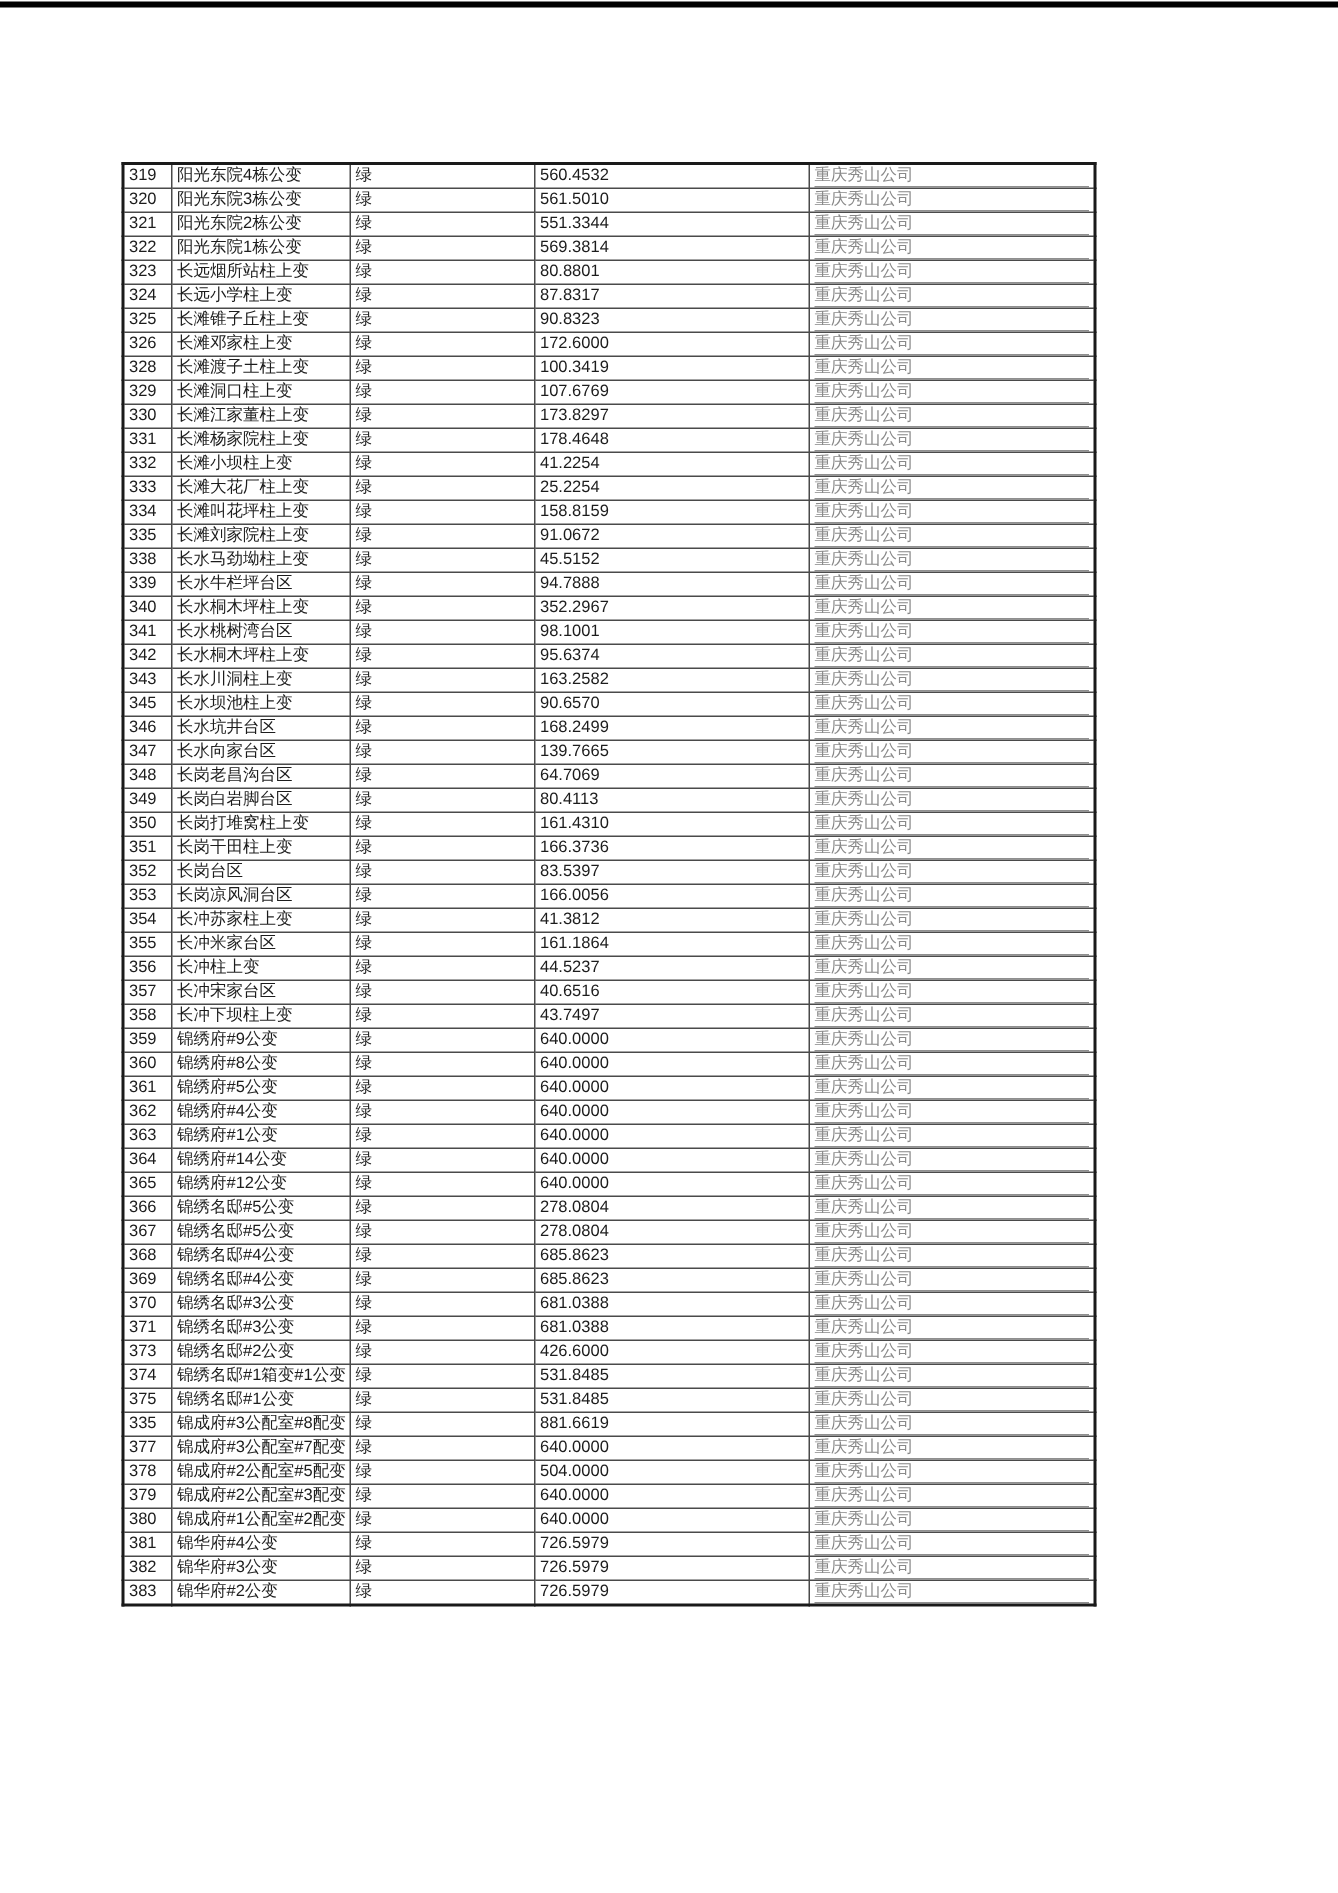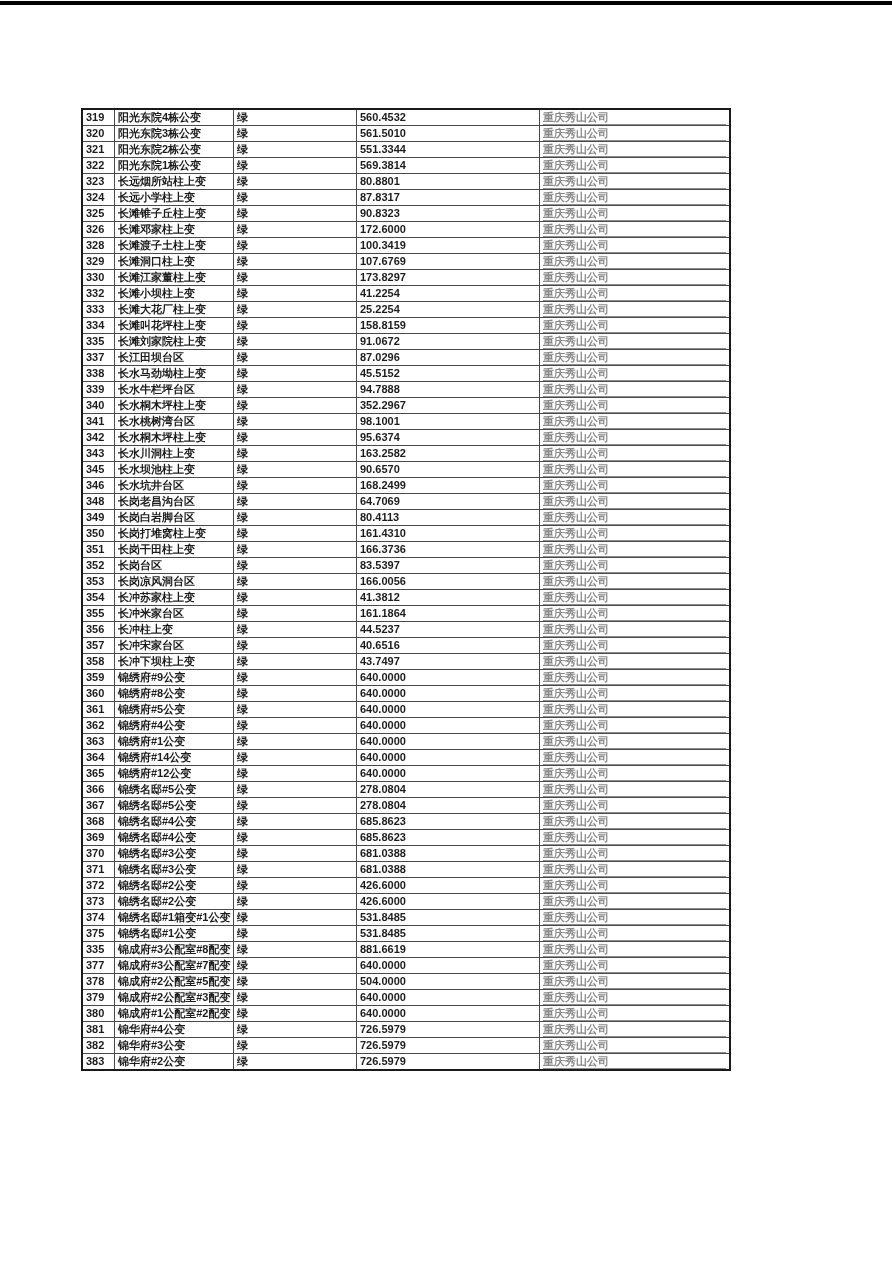--- a/index.html
+++ b/index.html
@@ -25,21 +25,20 @@
   .sheet-table {
     position: absolute;
     left: 81px;
     top: 108px;
     width: 646px;
     border-collapse: collapse;
     table-layout: fixed;
     border: 2px solid #1a1a1a;
     font-size: 11px;
     color: #1c1c1c;
-    font-weight: bold;
   }
   .sheet-table td {
     height: 15px;
     padding: 0 3px;
     border: 1px solid #4a4a4a;
     overflow: hidden;
     white-space: nowrap;
     vertical-align: middle;
     line-height: 15px;
   }
@@ -157,20 +156,29 @@
       <tr>
         <td class="col-seq">330</td>
         <td class="col-name">长滩江家董柱上变</td>
         <td class="col-status">绿</td>
         <td class="col-value">173.8297</td>
         <td class="col-company">
           <span class="company-link">重庆秀山公司</span>
         </td>
       </tr>
       <tr>
+        <td class="col-seq">331</td>
+        <td class="col-name">长滩杨家院柱上变</td>
+        <td class="col-status">绿</td>
+        <td class="col-value">178.4648</td>
+        <td class="col-company">
+          <span class="company-link">重庆秀山公司</span>
+        </td>
+      </tr>
+      <tr>
         <td class="col-seq">332</td>
         <td class="col-name">长滩小坝柱上变</td>
         <td class="col-status">绿</td>
         <td class="col-value">41.2254</td>
         <td class="col-company">
           <span class="company-link">重庆秀山公司</span>
         </td>
       </tr>
       <tr>
         <td class="col-seq">333</td>
@@ -193,29 +201,20 @@
       <tr>
         <td class="col-seq">335</td>
         <td class="col-name">长滩刘家院柱上变</td>
         <td class="col-status">绿</td>
         <td class="col-value">91.0672</td>
         <td class="col-company">
           <span class="company-link">重庆秀山公司</span>
         </td>
       </tr>
       <tr>
-        <td class="col-seq">337</td>
-        <td class="col-name">长江田坝台区</td>
-        <td class="col-status">绿</td>
-        <td class="col-value">87.0296</td>
-        <td class="col-company">
-          <span class="company-link">重庆秀山公司</span>
-        </td>
-      </tr>
-      <tr>
         <td class="col-seq">338</td>
         <td class="col-name">长水马劲坳柱上变</td>
         <td class="col-status">绿</td>
         <td class="col-value">45.5152</td>
         <td class="col-company">
           <span class="company-link">重庆秀山公司</span>
         </td>
       </tr>
       <tr>
         <td class="col-seq">339</td>
@@ -274,20 +273,29 @@
       <tr>
         <td class="col-seq">346</td>
         <td class="col-name">长水坑井台区</td>
         <td class="col-status">绿</td>
         <td class="col-value">168.2499</td>
         <td class="col-company">
           <span class="company-link">重庆秀山公司</span>
         </td>
       </tr>
       <tr>
+        <td class="col-seq">347</td>
+        <td class="col-name">长水向家台区</td>
+        <td class="col-status">绿</td>
+        <td class="col-value">139.7665</td>
+        <td class="col-company">
+          <span class="company-link">重庆秀山公司</span>
+        </td>
+      </tr>
+      <tr>
         <td class="col-seq">348</td>
         <td class="col-name">长岗老昌沟台区</td>
         <td class="col-status">绿</td>
         <td class="col-value">64.7069</td>
         <td class="col-company">
           <span class="company-link">重庆秀山公司</span>
         </td>
       </tr>
       <tr>
         <td class="col-seq">349</td>
@@ -485,29 +493,20 @@
         <td class="col-value">681.0388</td>
         <td class="col-company">
           <span class="company-link">重庆秀山公司</span>
         </td>
       </tr>
       <tr>
         <td class="col-seq">371</td>
         <td class="col-name">锦绣名邸#3公变</td>
         <td class="col-status">绿</td>
         <td class="col-value">681.0388</td>
-        <td class="col-company">
-          <span class="company-link">重庆秀山公司</span>
-        </td>
-      </tr>
-      <tr>
-        <td class="col-seq">372</td>
-        <td class="col-name">锦绣名邸#2公变</td>
-        <td class="col-status">绿</td>
-        <td class="col-value">426.6000</td>
         <td class="col-company">
           <span class="company-link">重庆秀山公司</span>
         </td>
       </tr>
       <tr>
         <td class="col-seq">373</td>
         <td class="col-name">锦绣名邸#2公变</td>
         <td class="col-status">绿</td>
         <td class="col-value">426.6000</td>
         <td class="col-company">

